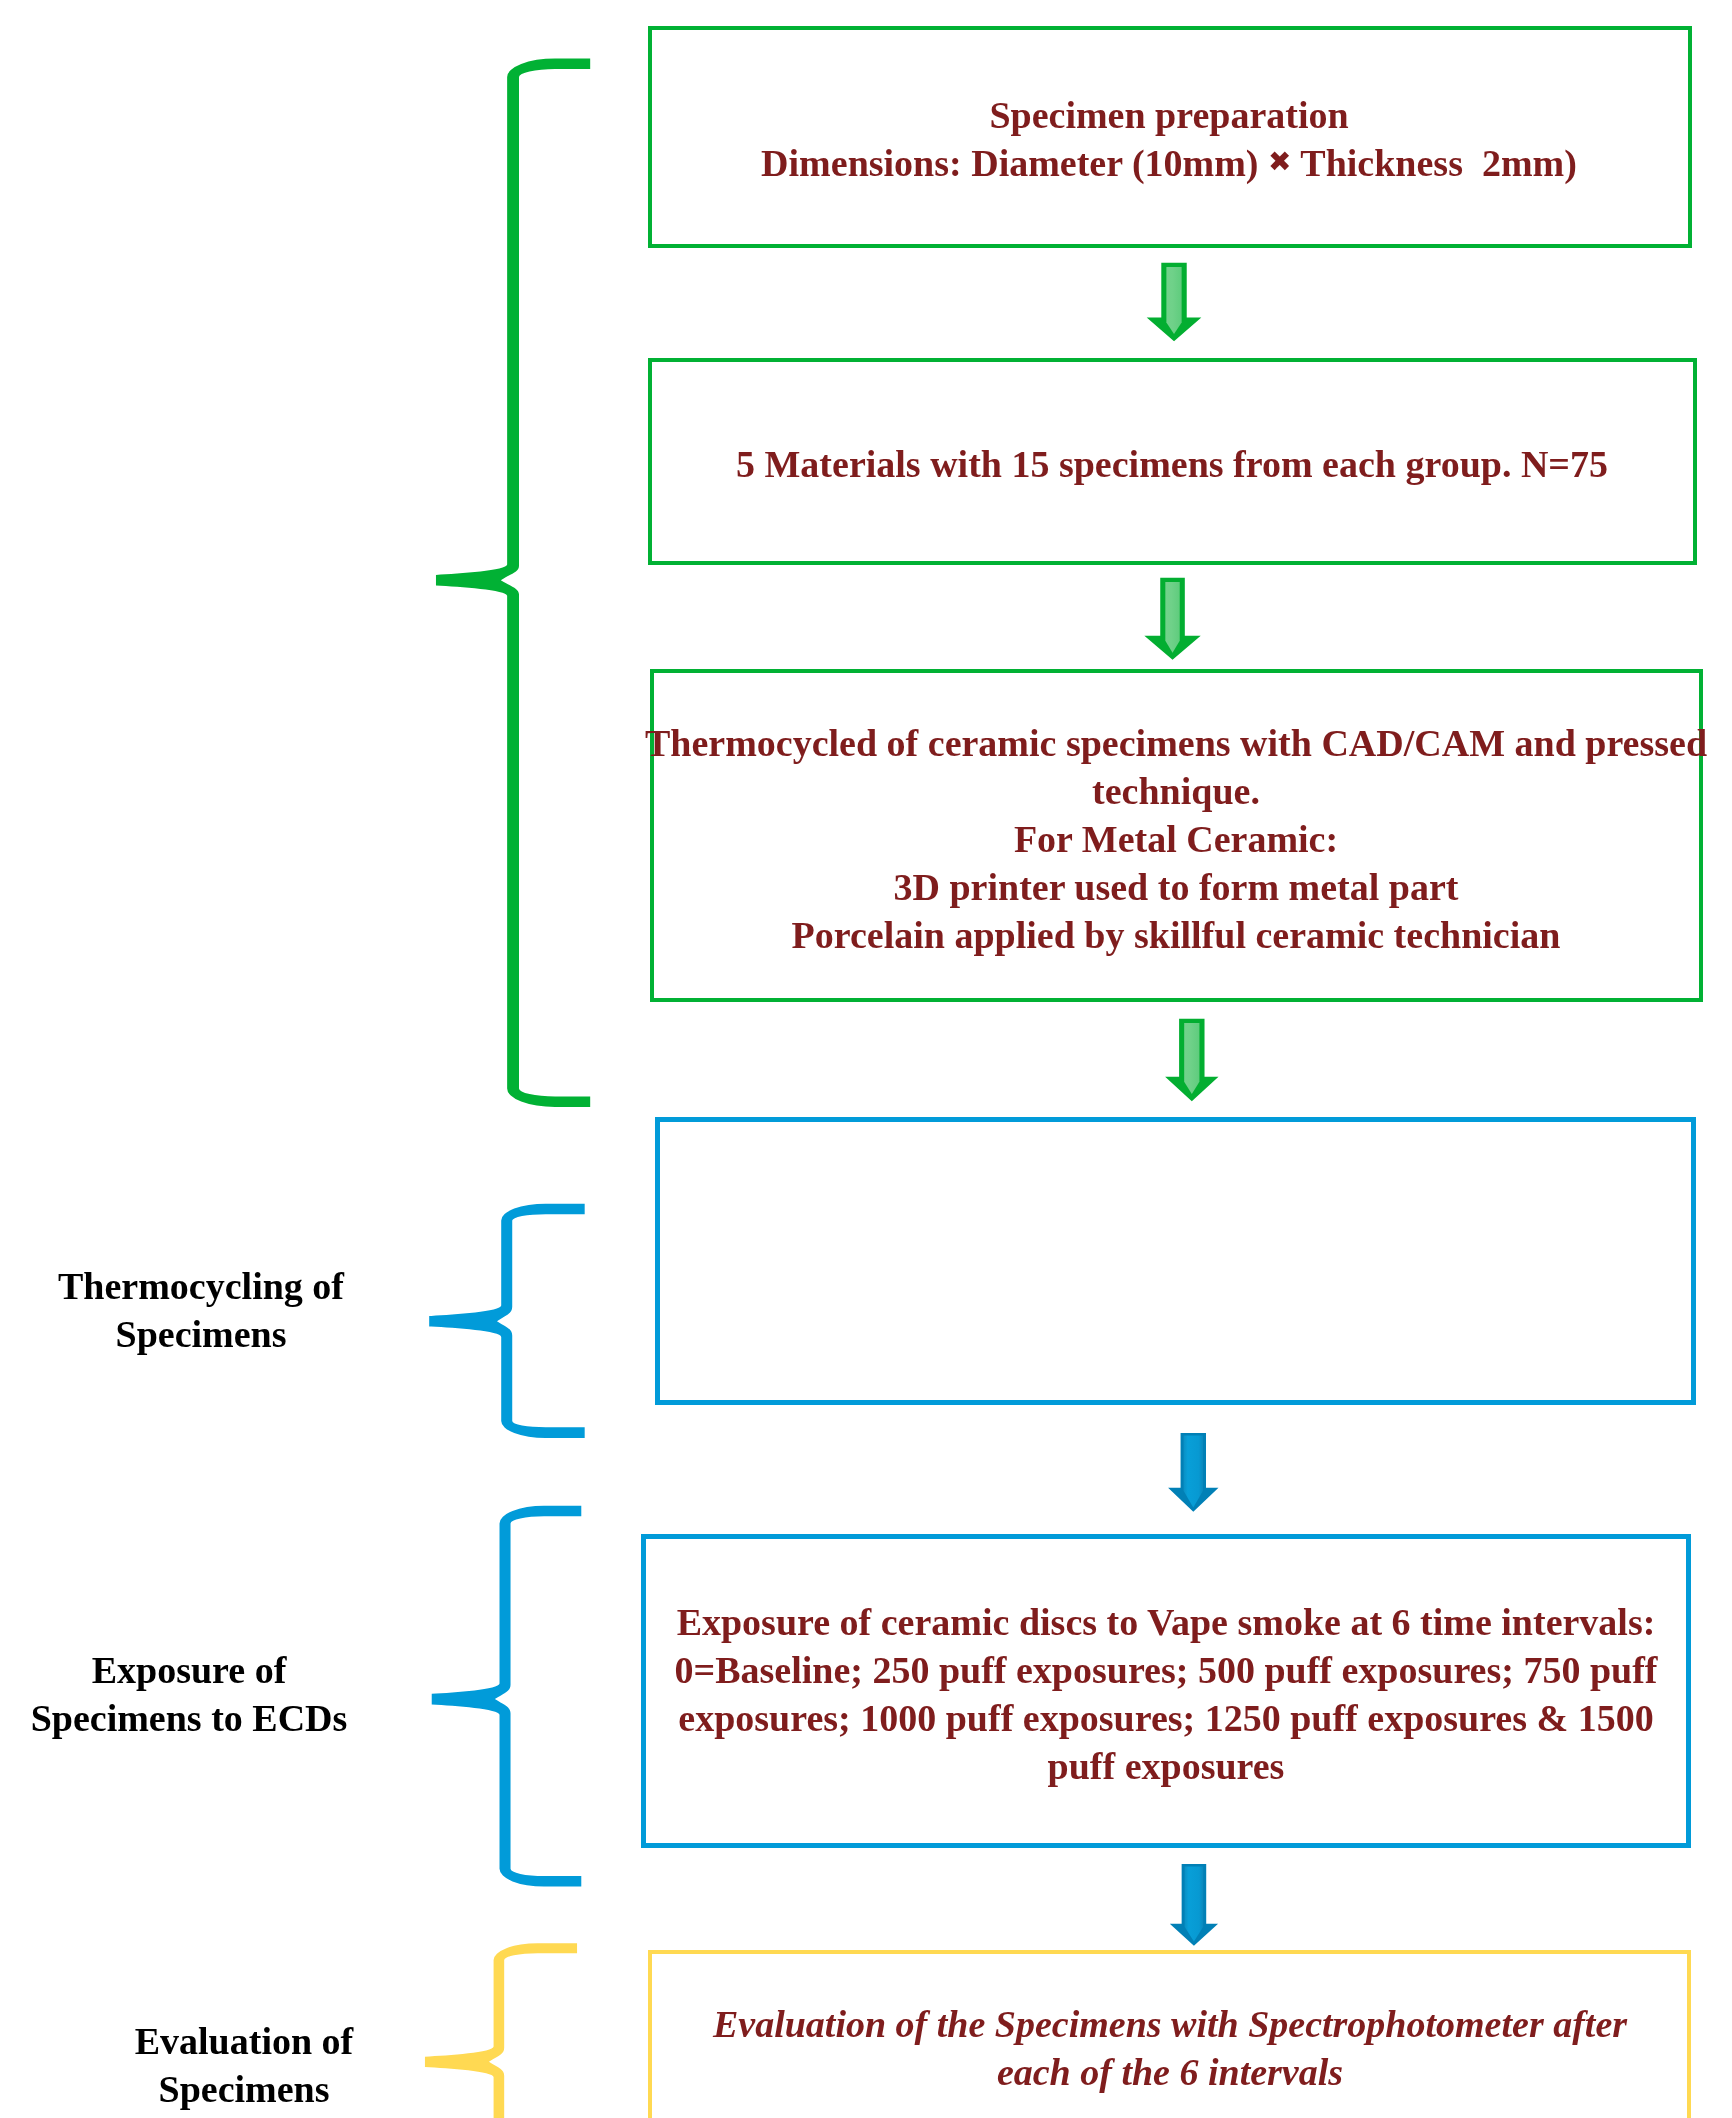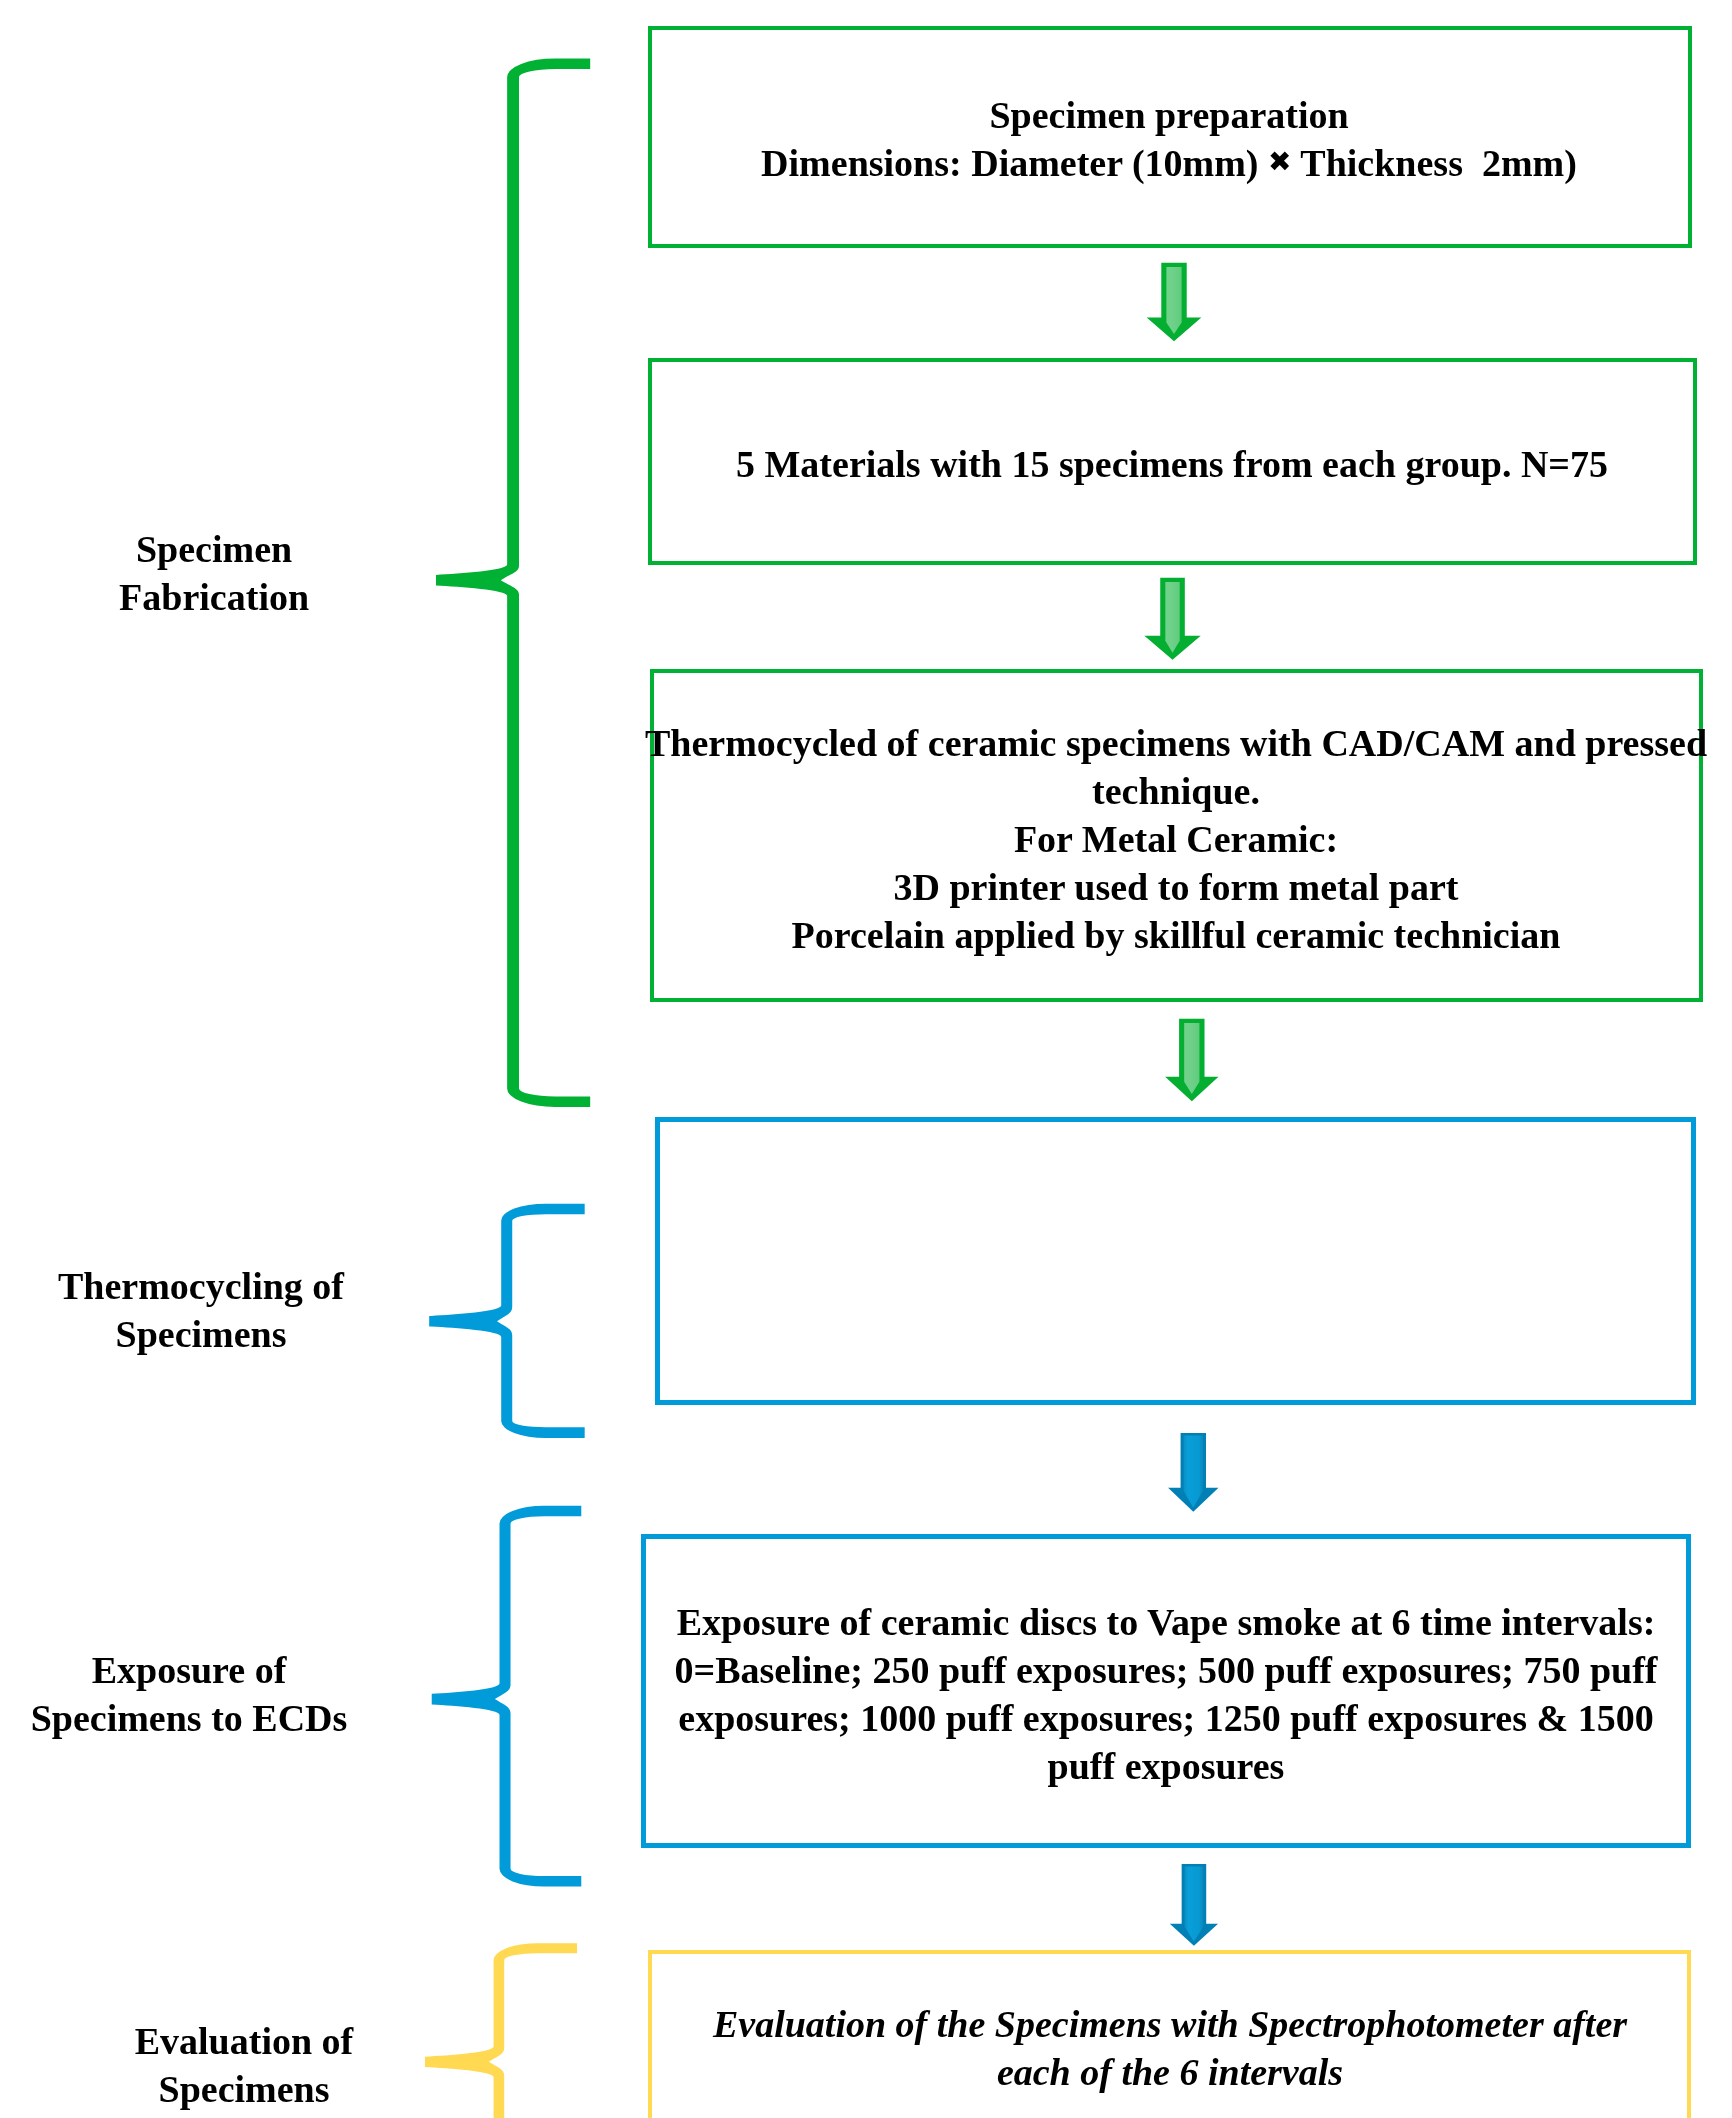--- a/index.html
+++ b/index.html
@@ -1,20 +1,20 @@
 <!DOCTYPE html>
 <html style="font-size:6.8px"><head>
 <meta charset="utf-8">
 <title>Study Flowchart</title>
 <style>
   html,body{margin:0;padding:0;background:#ffffff;}
   #page{position:relative;width:1732px;height:2195px;background:#fff;overflow:hidden;
         font-family:"Liberation Serif", serif;}
   .box{position:absolute;box-sizing:border-box;background:transparent;}
-  .boxtext{position:absolute;text-align:center;font-weight:bold;color:#000000;
+  .boxtext{position:absolute;text-align:center;font-weight:bold;color:#7f1d1d;
            font-family:"Liberation Serif", serif;font-size:38px;line-height:48px;
            white-space:pre-wrap;letter-spacing:0px;}
   .grouplabel{position:absolute;text-align:center;font-weight:bold;color:#000;
            font-family:"Liberation Serif", serif;font-size:38px;line-height:48px;
            white-space:pre-wrap;}
   .xsym{font-family:"DejaVu Sans", sans-serif;font-size:28px;line-height:48px;
         display:inline-block;position:relative;top:-4.7px;vertical-align:baseline;}
   svg.lay{position:absolute;left:0;top:0;width:1732px;height:2195px;}
 </style>
 </head>
@@ -37,22 +37,20 @@
 For Metal Ceramic:
 3D printer used to form metal part
 Porcelain applied by skillful ceramic technician</div>
   <div class="boxtext" style="left:615px;top:1598px;width:1102px;">Exposure of ceramic discs to Vape smoke at 6 time intervals:
 0=Baseline; 250 puff exposures; 500 puff exposures; 750 puff
 exposures; 1000 puff exposures; 1250 puff exposures &amp; 1500
 puff exposures</div>
   <div class="boxtext" style="left:619px;top:2000px;width:1102px;font-style:italic;">Evaluation of the Specimens with Spectrophotometer after
 each of the 6 intervals</div>
 
-  <div class="grouplabel" style="left:2.1px;top:525px;width:424px;">Specimen
-Fabrication</div>
   <div class="grouplabel" style="left:-11px;top:1262px;width:424px;">Thermocycling of
 Specimens</div>
   <div class="grouplabel" style="left:-23px;top:1646px;width:424px;">Exposure of
 Specimens to ECDs</div>
   <div class="grouplabel" style="left:32px;top:2017px;width:424px;">Evaluation of
 Specimens</div>
   <svg class="lay" viewBox="0 0 4088 5180">
     <defs>
       <linearGradient id="gArrow" x1="0" y1="0" x2="1" y2="0">
         <stop offset="0" stop-color="#72D28B"></stop>

